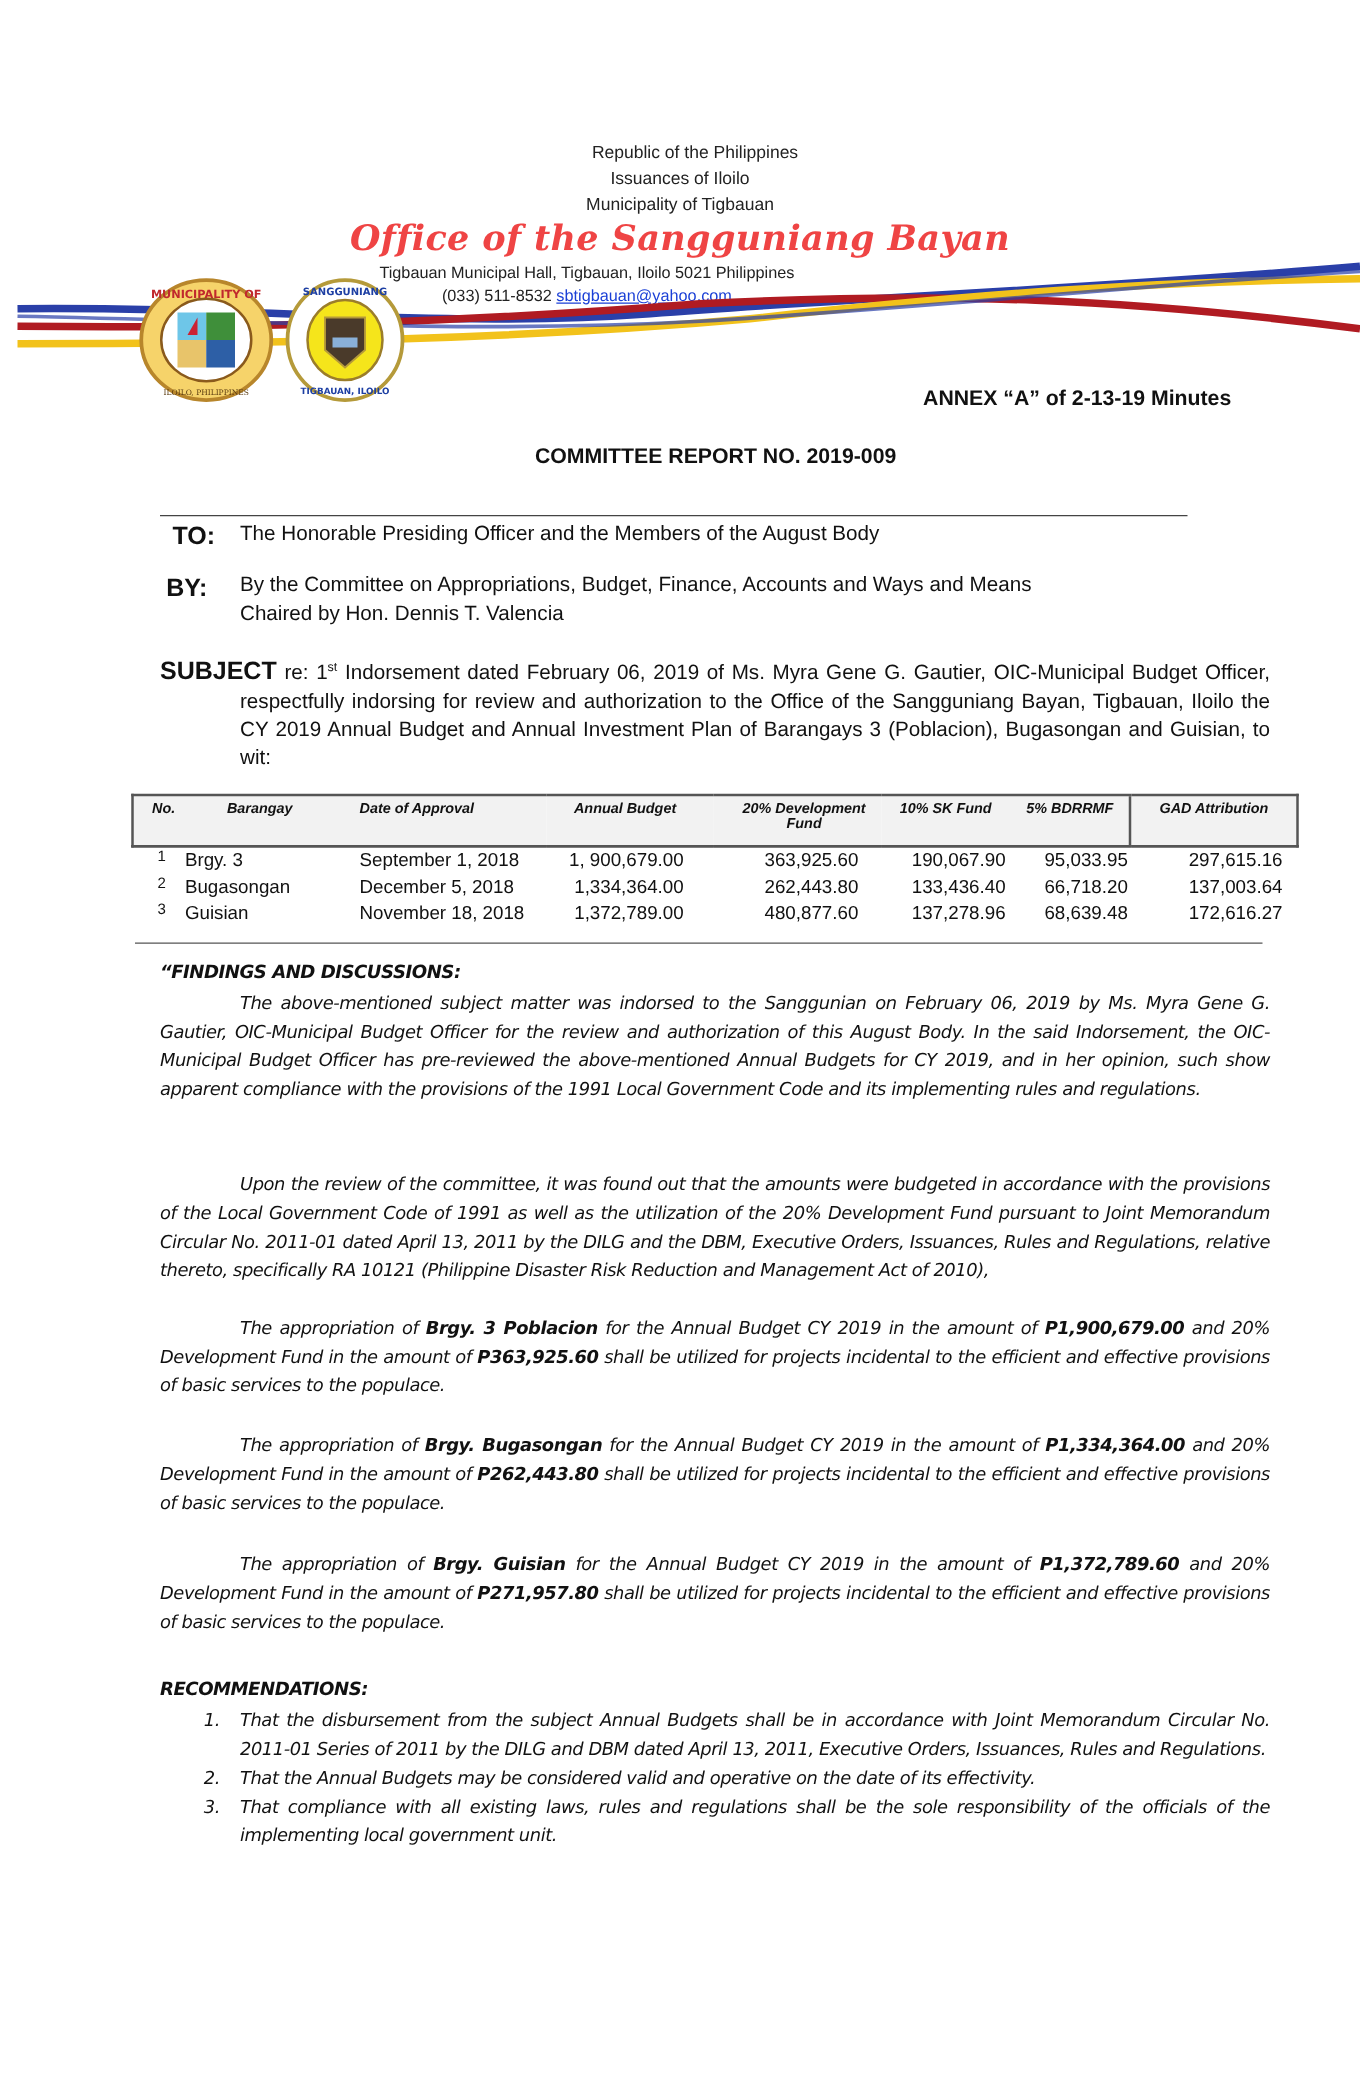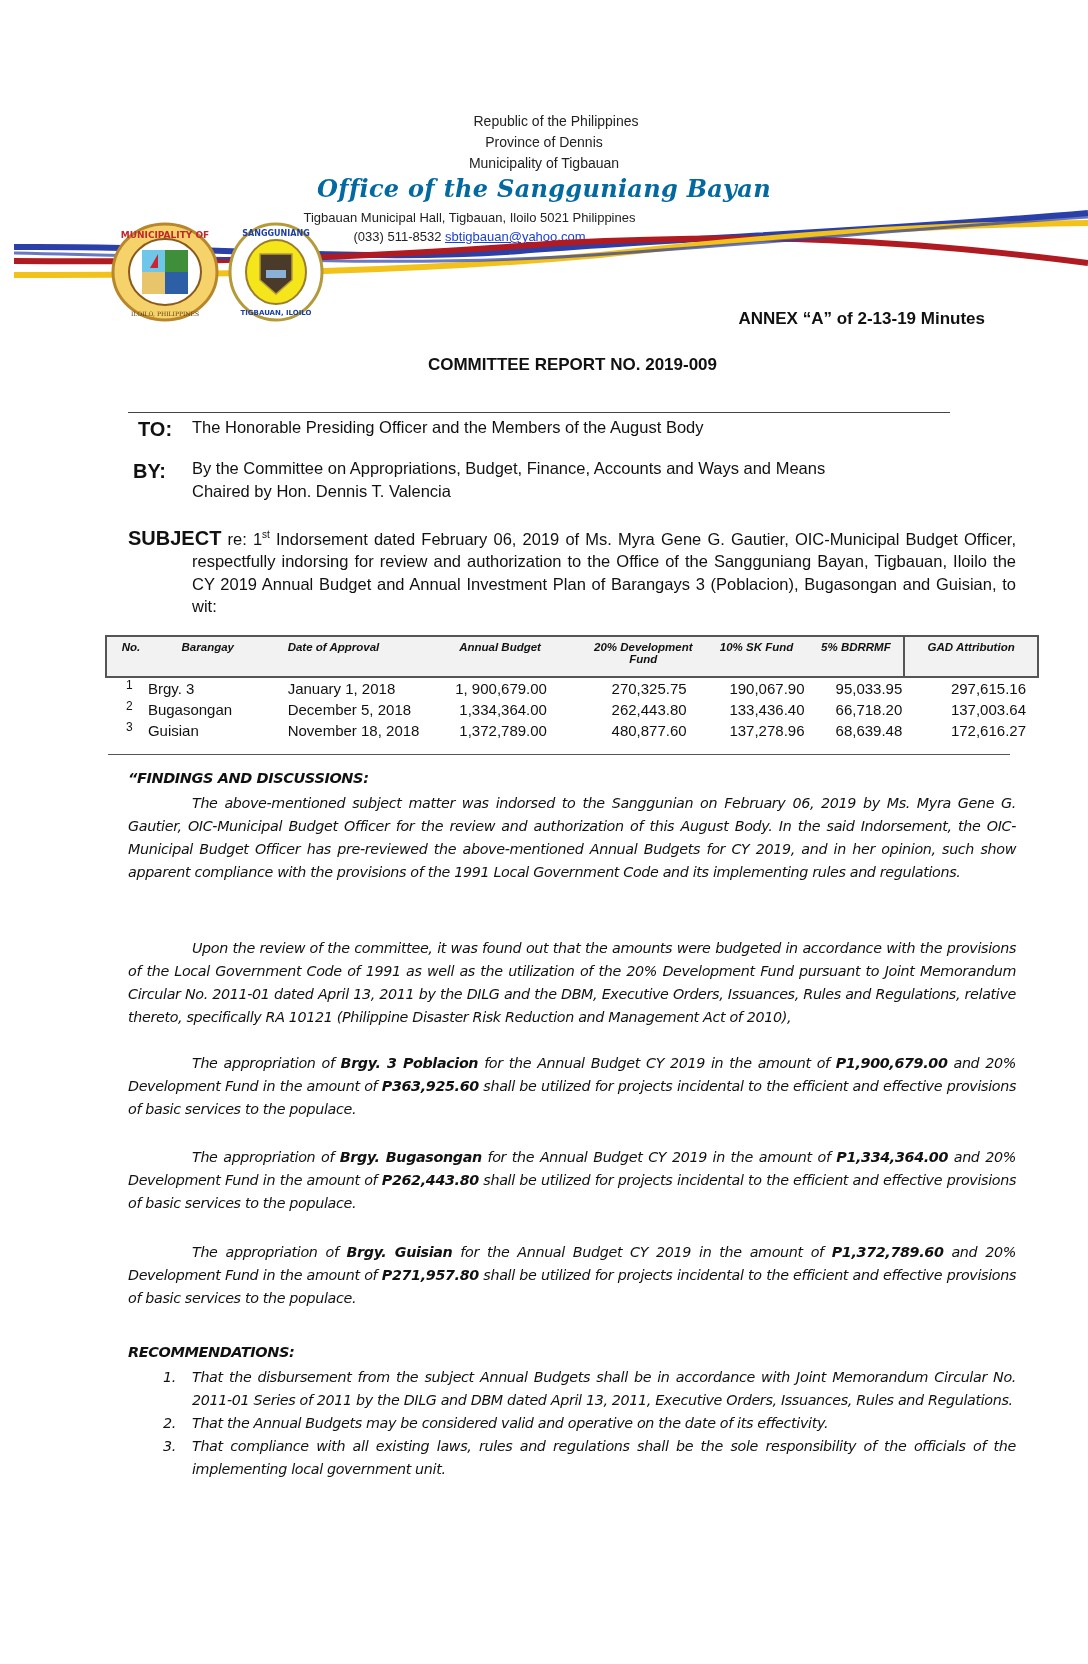--- a/index.html
+++ b/index.html
@@ -1,19 +1,19 @@
 <!DOCTYPE html>
 <html><head>
 <meta charset="utf-8">
 <style>
   html, body { margin: 0; padding: 0; background: #ffffff; }
   body { width: 1088px; height: 1664px; position: relative; overflow: hidden; color: #111; }
   .abs { position: absolute; }
   .letterhead { font-family: "Liberation Sans", sans-serif; font-size: 14px; text-align: center; left: 0; width: 1088px; line-height: 21px; color: #222; }
-  .office-title { font-family: "DejaVu Serif", serif; font-style: italic; font-weight: bold; font-size: 24px; text-align: center; left: 0; width: 1088px; top: 174px; color: #0369a1; letter-spacing: 0.3px; }
+  .office-title { font-family: "DejaVu Serif", serif; font-style: italic; font-weight: bold; font-size: 28px; text-align: center; left: 0; width: 1088px; top: 174px; color: #ef4444; letter-spacing: 0.3px; }
   .addr { font-family: "Liberation Sans", sans-serif; font-size: 13px; text-align: center; left: 0; width: 939px; line-height: 19px; color: #222; }
   .addr a { color: #1a3fd6; text-decoration: underline; }
   .annex { font-family: "Liberation Sans", sans-serif; font-weight: bold; font-size: 17px; right: 103px; top: 309px; }
   .report-title { font-family: "Liberation Sans", sans-serif; font-weight: bold; font-size: 17px; left: 0; width: 1145px; text-align: center; top: 355px; }
   .rule { height: 0; border-top: 1px solid #444; }
   .hdr-label { font-family: "Liberation Sans", sans-serif; font-weight: bold; font-size: 20px; }
   .hdr-text { font-family: "Liberation Sans", sans-serif; font-size: 16.5px; line-height: 22.5px; text-align: justify; }
   table.budget { position: absolute; left: 105px; top: 635px; width: 934px; border-collapse: collapse; font-family: "Liberation Sans", sans-serif; }
   table.budget th { font-style: italic; font-weight: bold; font-size: 11.5px; background: #f2f2f2; border-top: 2px solid #555; border-bottom: 2px solid #555; height: 34px; vertical-align: top; padding-top: 4px; text-align: center; color: #111; }
   table.budget th.first { border-left: 2px solid #555; text-align: center; padding-left: 8px; }
@@ -27,21 +27,21 @@
   .rec-list { font-family: "DejaVu Sans", sans-serif; font-style: italic; font-size: 14.3px; line-height: 23px; left: 128px; width: 888px; color: #111; letter-spacing: -0.35px; }
   .rec-item { display: flex; }
   .rec-num { width: 64px; text-align: right; padding-right: 16px; box-sizing: border-box; flex: none; padding-left: 20px; }
   .rec-text { flex: 1; text-align: justify; }
   b { font-weight: bold; }
 </style>
 </head>
 <body>
 
 <div class="abs letterhead" style="top:111px;margin-left:12px;" data-name="letterhead-republic">Republic of the Philippines</div>
-<div class="abs letterhead" style="top:132px;" data-name="letterhead-province">Province of Dennis</div>
+<div class="abs letterhead" style="top:132px;" data-name="letterhead-province">Issuances of Iloilo</div>
 <div class="abs letterhead" style="top:153px;" data-name="letterhead-municipality">Municipality of Tigbauan</div>
 <div class="abs office-title" data-name="office-title">Office of the Sangguniang Bayan</div>
 <div class="abs addr" style="top:208px;" data-name="office-address">Tigbauan Municipal Hall, Tigbauan, Iloilo 5021 Philippines</div>
 <div class="abs addr" style="top:227px;" data-name="office-contact">
   <span data-name="office-phone">(033) 511-8532</span>
   <a data-name="office-email-link">sbtigbauan@yahoo.com</a>
 </div>
 
 <svg class="abs" style="left:0; top:205px;" width="1088" height="90" data-name="ribbon-decoration">
   <path d="M14,42 C200,40 360,58 520,46 C700,32 880,26 1088,8" stroke="#2a3fa8" stroke-width="6" fill="none"></path>
@@ -110,23 +110,23 @@
       <th style="padding-left:12px;" data-name="col-dev-fund">20% Development Fund</th>
       <th data-name="col-sk-fund">10% SK Fund</th>
       <th data-name="col-bdrrmf">5% BDRRMF</th>
       <th class="last" data-name="col-gad">GAD Attribution</th>
     </tr>
   </thead>
   <tbody>
     <tr data-name="table-row">
       <td class="no" data-name="cell-no">1</td>
       <td data-name="cell-barangay">Brgy. 3</td>
-      <td style="padding-left:20px;" data-name="cell-date">January 1, 2018</td>
+      <td style="padding-left:20px;" data-name="cell-date">September 1, 2018</td>
       <td class="num" style="padding-right:24px;" data-name="cell-annual-budget">1, 900,679.00</td>
-      <td class="num" style="padding-right:18px;" data-name="cell-dev-fund">270,325.75</td>
+      <td class="num" style="padding-right:18px;" data-name="cell-dev-fund">363,925.60</td>
       <td class="num" style="padding-right:4px;" data-name="cell-sk-fund">190,067.90</td>
       <td class="num" style="padding-right:2px;" data-name="cell-bdrrmf">95,033.95</td>
       <td class="num" style="padding-right:12px;" data-name="cell-gad">297,615.16</td>
     </tr>
     <tr data-name="table-row">
       <td class="no" data-name="cell-no">2</td>
       <td data-name="cell-barangay">Bugasongan</td>
       <td style="padding-left:20px;" data-name="cell-date">December 5, 2018</td>
       <td class="num" style="padding-right:24px;" data-name="cell-annual-budget">1,334,364.00</td>
       <td class="num" style="padding-right:18px;" data-name="cell-dev-fund">262,443.80</td>

